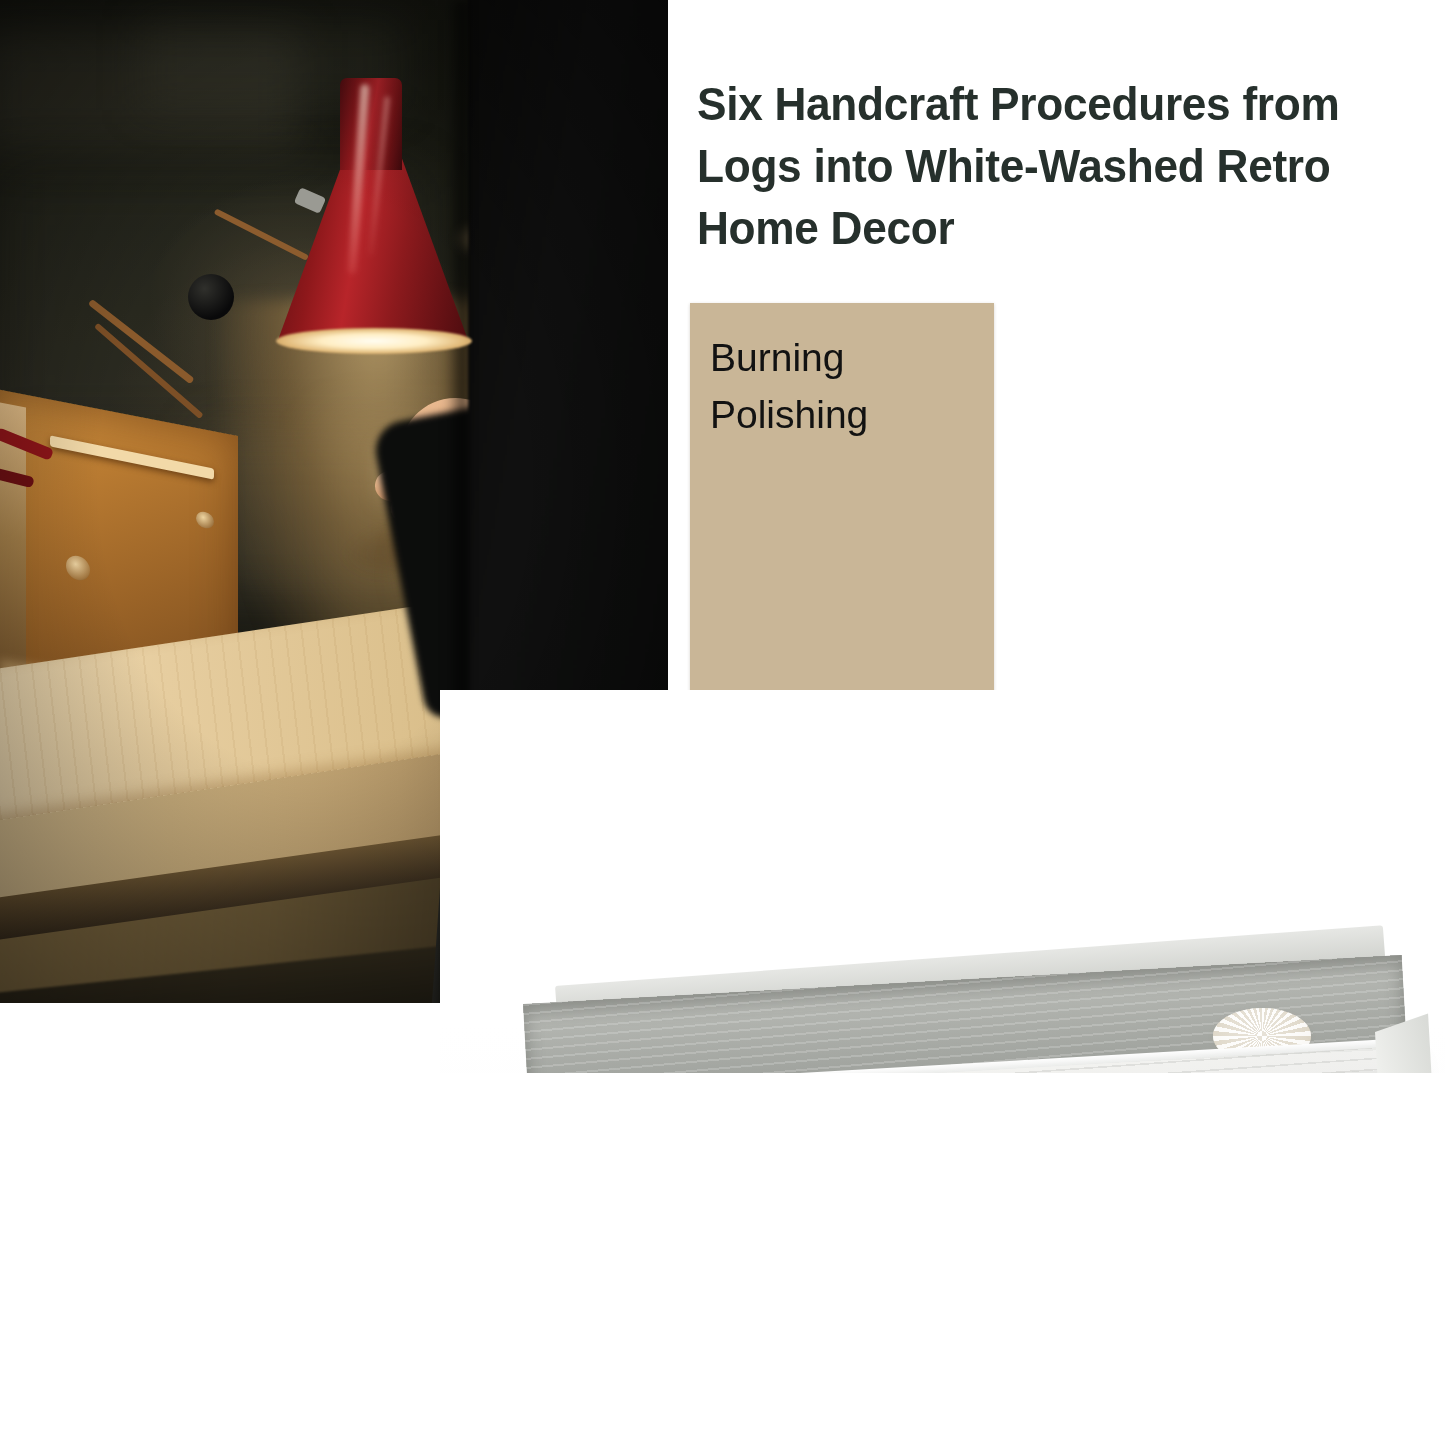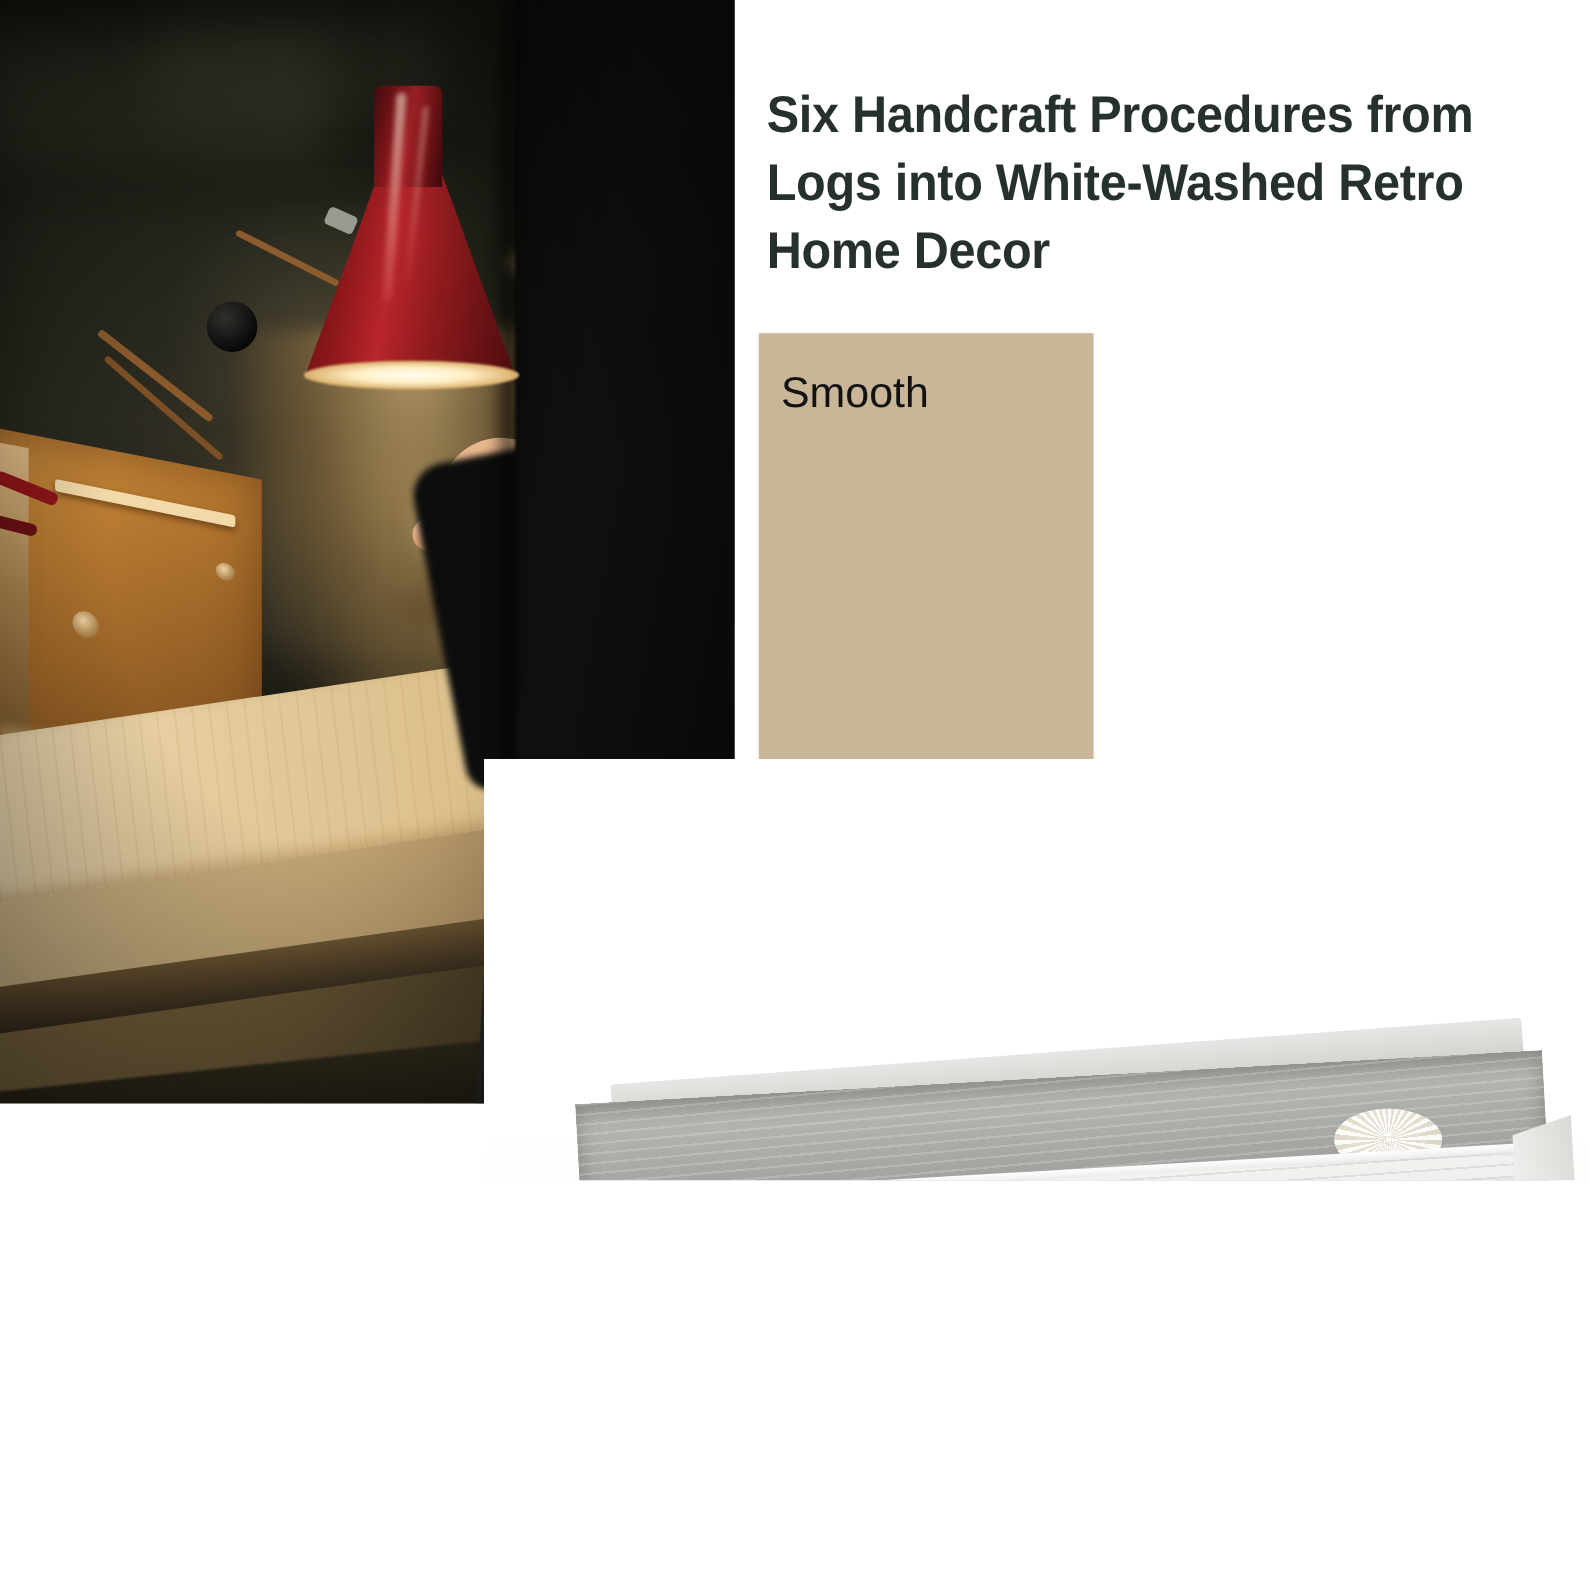--- a/index.html
+++ b/index.html
@@ -561,21 +561,22 @@
 
     <div class="photo-vignette"></div>
   </div>
 
   <div class="white-gap"></div>
 
   <div class="headline">Six Handcraft Procedures from Logs into White-Washed Retro Home Decor</div>
 
   <div class="proc-box">
     <div class="proc-list">
-      <div class="proc-item">Smooth</div>
+      <div class="proc-item">Burning</div>
+      <div class="proc-item">Polishing</div>
     </div>
   </div>
 
   <div class="photo-product">
     <div class="marble">
       <div class="vein v1"></div>
       <div class="vein v2"></div>
       <div class="vein v3"></div>
       <div class="vein v4"></div>
       <div class="vein v5"></div>

